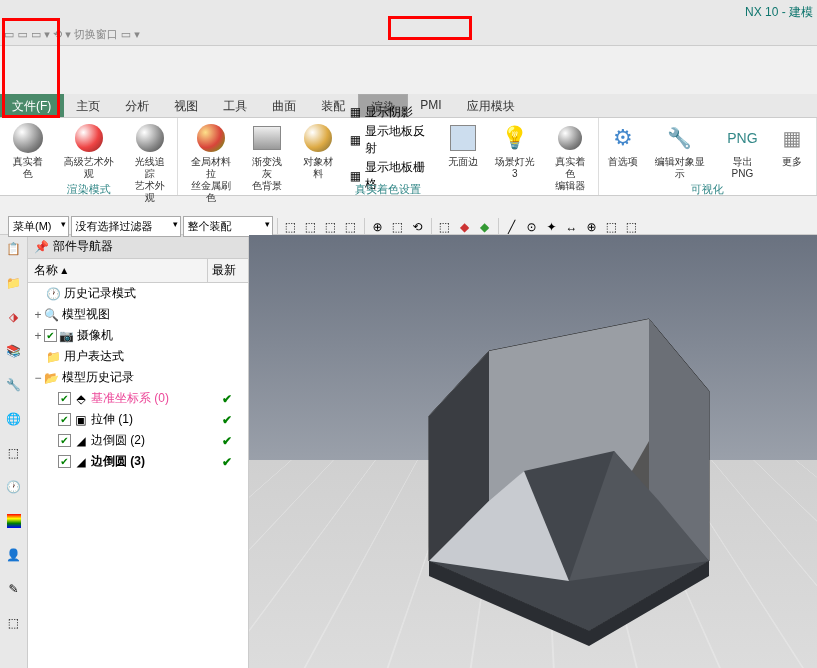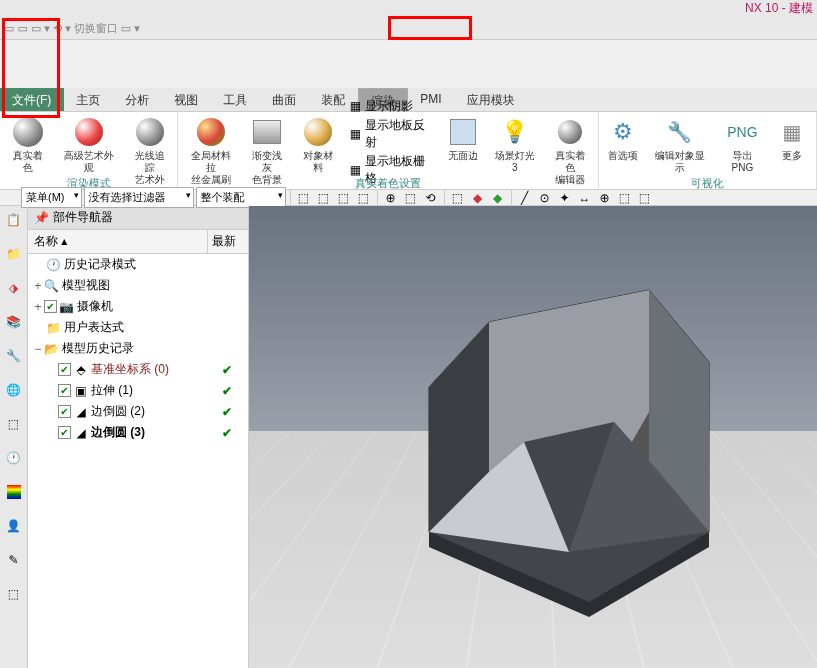--- a/index.html
+++ b/index.html
@@ -1,18 +1,18 @@
 <!DOCTYPE html>
 <html><head>
 <meta charset="utf-8">
 <style>
 * { margin: 0; padding: 0; box-sizing: border-box; font-family: "Microsoft YaHei", sans-serif; font-size: 12px; }
 body { background: #f0f0f0; width: 817px; height: 668px; overflow: hidden; position: relative; }
 
-.titlebar { height: 18px; background: #e8e8e8; display: flex; justify-content: flex-end; align-items: flex-start; padding: 0 4px; color: #be185d; }
+.titlebar { height: 18px; background: #e8e8e8; display: flex; justify-content: flex-end; align-items: center; padding: 12px 4px; color: #0f766e; }
 .qat { height: 22px; background: #e8e8e8; border-bottom: 1px solid #ccc; display: flex; align-items: center; padding-left: 4px; gap: 6px; }
 .qat span { color: #888; font-size: 11px; }
 
 .tabs { height: 24px; background: #e8e8e8; display: flex; border-bottom: 1px solid #ccc; margin-top: 48px; }
 .tab { padding: 4px 12px; color: #333; cursor: pointer; border-right: 1px solid transparent; }
 .tab.file { background: #4a8a6a; color: white; }
 .tab.active { background: #a3a3a3; border: 1px solid #aaa; border-bottom: none; }
 
 .ribbon { height: 78px; background: #fff; border-bottom: 1px solid #ccc; display: flex; }
 .rgroup { border-right: 1px solid #ddd; display: flex; flex-direction: column; align-items: center; justify-content: space-between; padding: 2px 4px 0 4px; }
@@ -21,21 +21,21 @@
 .rbtn { display: flex; flex-direction: column; align-items: center; gap: 2px; padding: 2px 4px; cursor: pointer; }
 .rbtn-icon { width: 32px; height: 32px; display: flex; align-items: center; justify-content: center; }
 .rbtn-label { font-size: 10px; text-align: center; line-height: 12px; color: #333; white-space: pre-line; }
 .rbtn-small { display: flex; align-items: center; gap: 4px; padding: 1px 4px; font-size: 11px; cursor: pointer; }
 .rbtn-stack { display: flex; flex-direction: column; gap: 0px; justify-content: center; height: 56px; }
 
 .highlight-red { border: 3px solid red; }
 .hl1 { position: absolute; left: 2px; top: 18px; width: 58px; height: 100px; pointer-events: none; z-index: 10; }
 .hl2 { position: absolute; left: 388px; top: 16px; width: 84px; height: 24px; pointer-events: none; z-index: 10; }
 
-.toolbar2 { height: 16px; background: #f0f0f0; border-bottom: 1px solid #ccc; display: flex; align-items: center; padding: 0 21px; gap: 2px; }
+.toolbar2 { height: 16px; background: #f0f0f0; border-bottom: 1px solid #ccc; display: flex; align-items: center; padding: 0 8px; gap: 2px; margin-top: 23px; }
 .tb-dropdown { border: 1px solid #aaa; background: white; padding: 2px 16px 2px 4px; font-size: 11px; position: relative; cursor: pointer; }
 .tb-dropdown::after { content: "▾"; position: absolute; right: 2px; font-size: 9px; }
 .tb-icon { width: 18px; height: 18px; display: flex; align-items: center; justify-content: center; cursor: pointer; border: 1px solid transparent; }
 .tb-sep { width: 1px; height: 18px; background: #ccc; margin: 0 2px; }
 
 .workarea { display: flex; height: 500px; }
 .leftbar { width: 28px; background: #e8e8e8; border-right: 1px solid #ccc; display: flex; flex-direction: column; align-items: center; padding-top: 4px; gap: 14px; }
 .leftbar-icon { width: 20px; height: 20px; cursor: pointer; display: flex; align-items: center; justify-content: center; }
 
 .navpanel { width: 221px; background: #fff; border-right: 1px solid #ccc; display: flex; flex-direction: column; }
@@ -290,21 +290,21 @@
       </div>
       <div class="tree-row">
         <span class="tree-expand">−</span>
         <span class="tree-icon">📂</span>
         <span class="tree-label">模型历史记录</span>
       </div>
       <div class="tree-row">
         <span class="tree-indent" style="width:26px"></span>
         <span class="tree-check">✔</span>
         <span class="tree-icon">⬘</span>
-        <span class="tree-label" style="color:#7f1d1d">基准坐标系 (0)</span>
+        <span class="tree-label" style="color:#ec4899">基准坐标系 (0)</span>
         <span class="tree-status">✔</span>
       </div>
       <div class="tree-row">
         <span class="tree-indent" style="width:26px"></span>
         <span class="tree-check">✔</span>
         <span class="tree-icon">▣</span>
         <span class="tree-label">拉伸 (1)</span>
         <span class="tree-status">✔</span>
       </div>
       <div class="tree-row">

